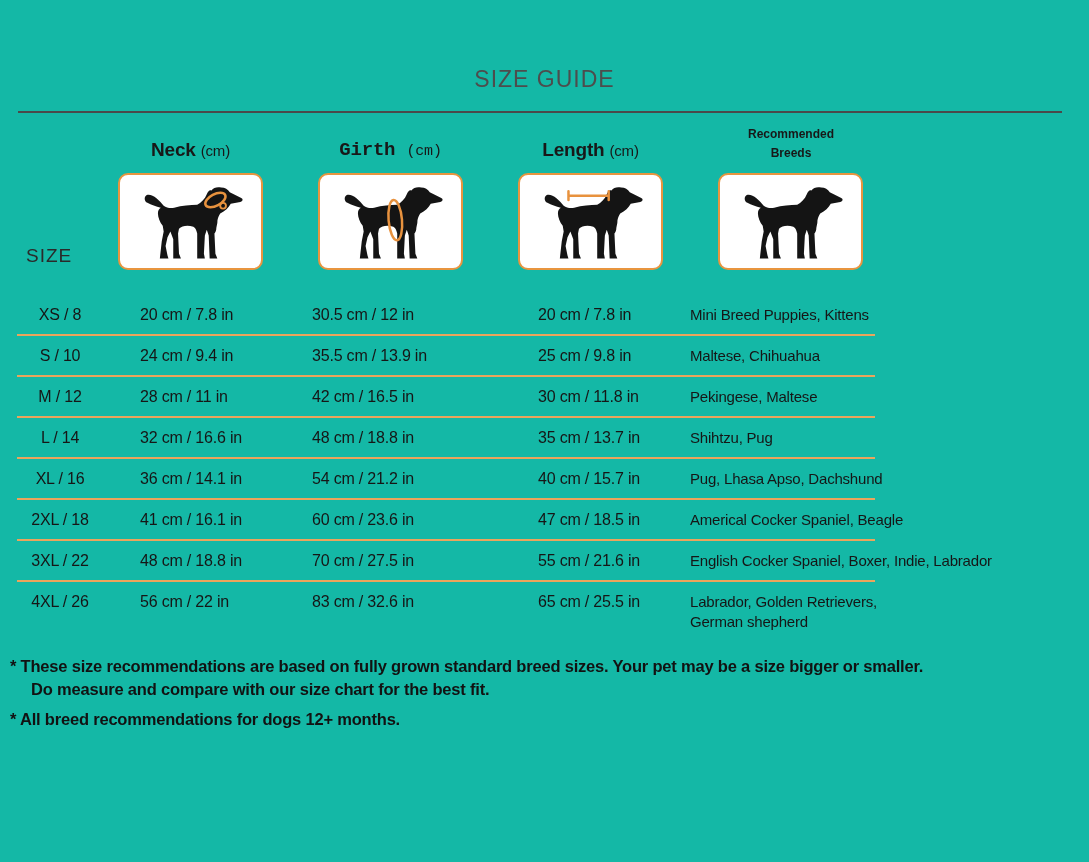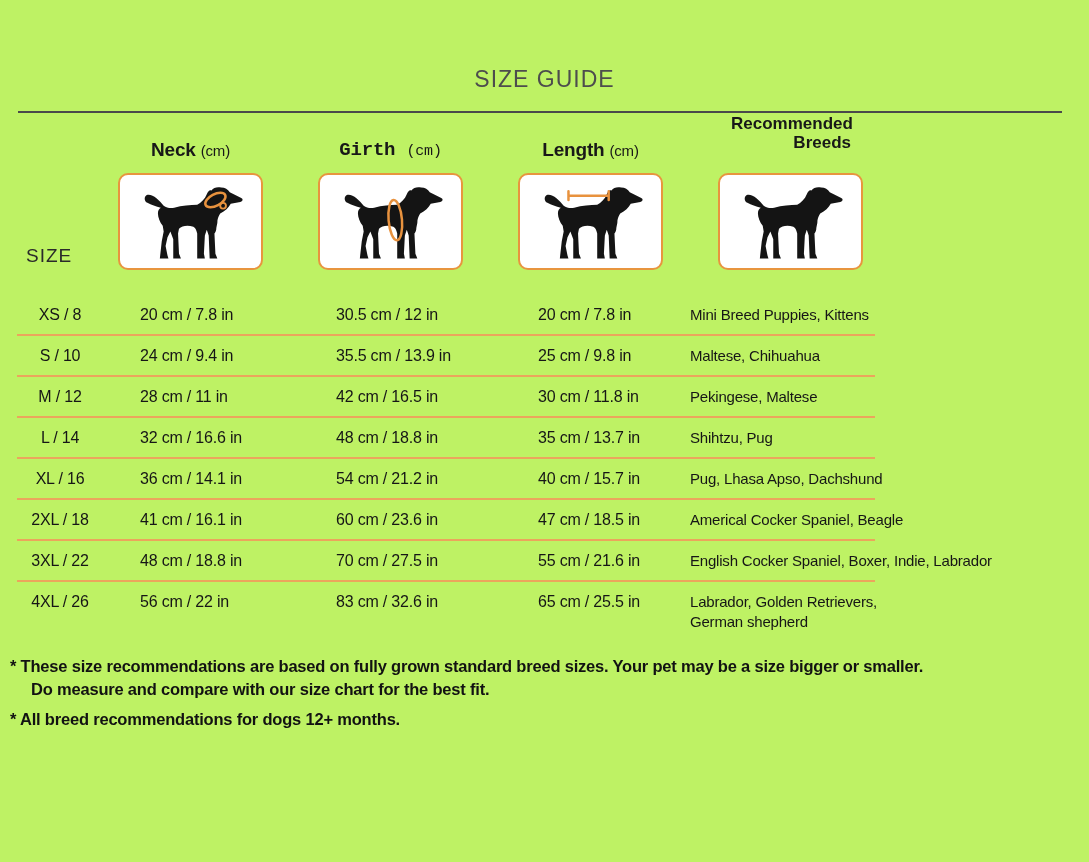--- a/index.html
+++ b/index.html
@@ -1,40 +1,40 @@
 <!DOCTYPE html>
 <html><head>
 <meta charset="utf-8">
 <style>
   * { margin:0; padding:0; box-sizing:border-box; }
   html,body { background:#ffffff; }
   body { font-family:"Liberation Sans","DejaVu Sans",sans-serif; color:#1b1b1b; }
   .page {
-    position:relative; width:1089px; height:862px; background:#bef264; overflow:hidden;
+    position:relative; width:1089px; height:862px; background:#14b8a6; overflow:hidden;
   }
   .title {
     position:absolute; top:66px; left:0; width:100%;
     text-align:center; font-size:23px; font-weight:400;
     letter-spacing:1px; color:#4d4d4d;
   }
   .title-rule {
     position:absolute; top:111px; left:18px; width:1044px; height:2px;
     background:#4a4a4a;
   }
   .col-head {
     position:absolute; top:139px; width:145px; text-align:center;
     font-size:19px; font-weight:bold; color:#181818; letter-spacing:-0.2px;
   }
   .col-head .unit { font-size:15px; font-weight:normal; }
   .col-head.h-neck  { left:118px; }
   .col-head.h-girth { left:318px;font-family:Liberation Mono, monospace; }
   .col-head.h-length{ left:518px; }
   .breeds-head {
-    position:absolute; top:114px; left:731px; width:120px; text-align:right;
-    font-size:17px; font-weight:bold; line-height:19px; color:#181818;
+    position:absolute; top:125px; left:731px; width:120px; text-align:center;
+    font-size:12px; font-weight:bold; line-height:19px; color:#181818;
   }
   .dogbox {
     position:absolute; top:173px; width:145px; height:97px;
     border:2px solid #E8953F; border-radius:10px; background:#fff;
   }
   .dogbox.b1 { left:118px; }
   .dogbox.b2 { left:318px; }
   .dogbox.b3 { left:518px; }
   .dogbox.b4 { left:718px; }
   .dogbox svg { position:absolute; left:0px; top:2px; width:141px; height:91px; }
@@ -45,21 +45,21 @@
   .rows { position:absolute; left:0; top:295px; width:963px; }
   .row { position:relative; height:41px; }
   .row.lined::after {
     content:""; position:absolute; left:17px; bottom:0; width:858px; height:2px;
     background:#EBA55C;
   }
   .cell { position:absolute; top:10px; font-size:16px; line-height:20px;
           letter-spacing:-0.2px; color:#161616; white-space:nowrap; }
   .cell.c-size   { left:18px;  width:84px; text-align:center; }
   .cell.c-neck   { left:140px; }
-  .cell.c-girth  { left:336px;text-align:center; }
+  .cell.c-girth  { left:312px;text-align:center; }
   .cell.c-length { left:538px; }
   .cell.c-breeds { left:690px; width:398px; white-space:pre-line; font-size:15px; }
   .notes { position:absolute; left:0; top:0; width:1089px; }
   .note {
     position:absolute; font-size:16.5px; font-weight:bold; letter-spacing:-0.2px;
     color:#121212; white-space:nowrap;
   }
   .note.n1  { left:10px; top:657px; }
   .note.n1b { left:31px; top:680px; }
   .note.n2  { left:10px; top:710px; }

